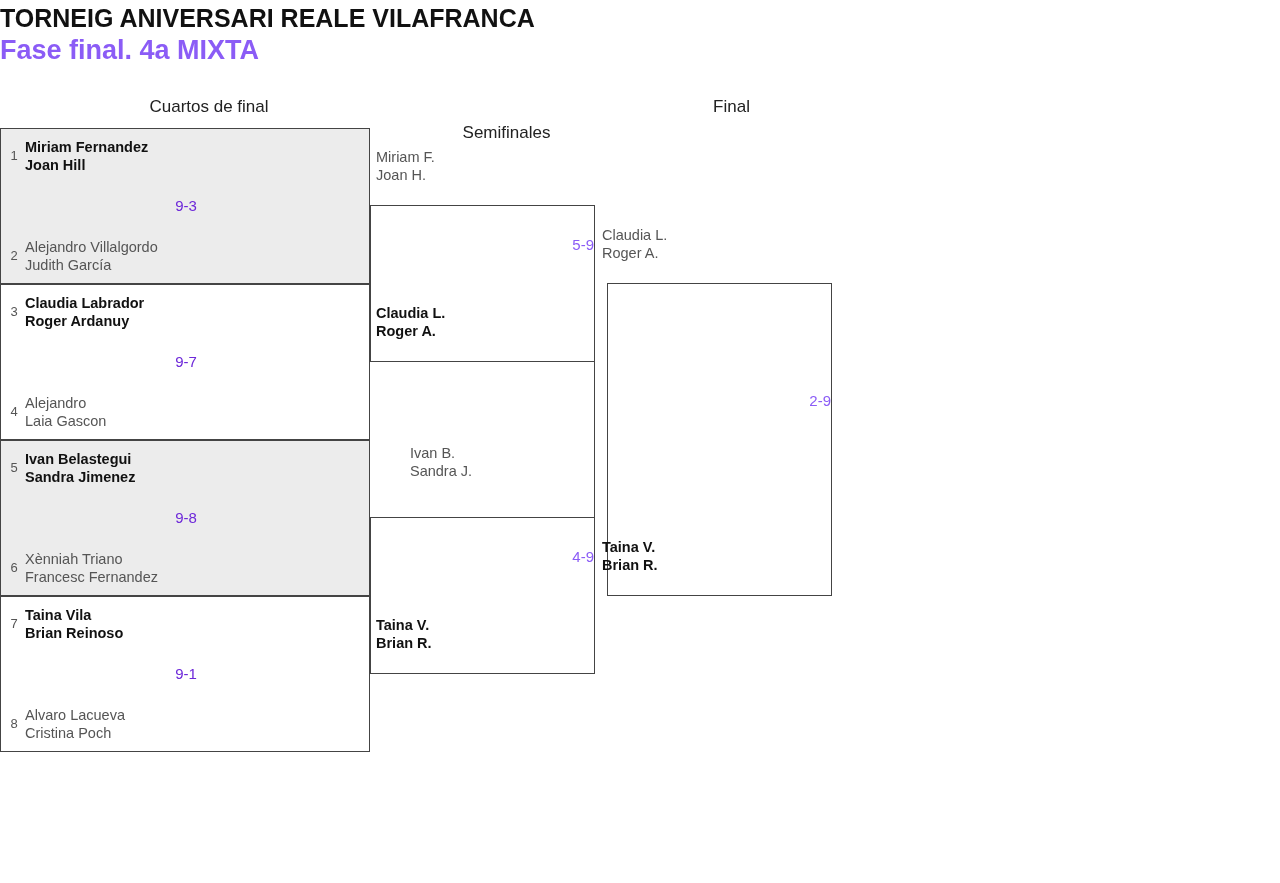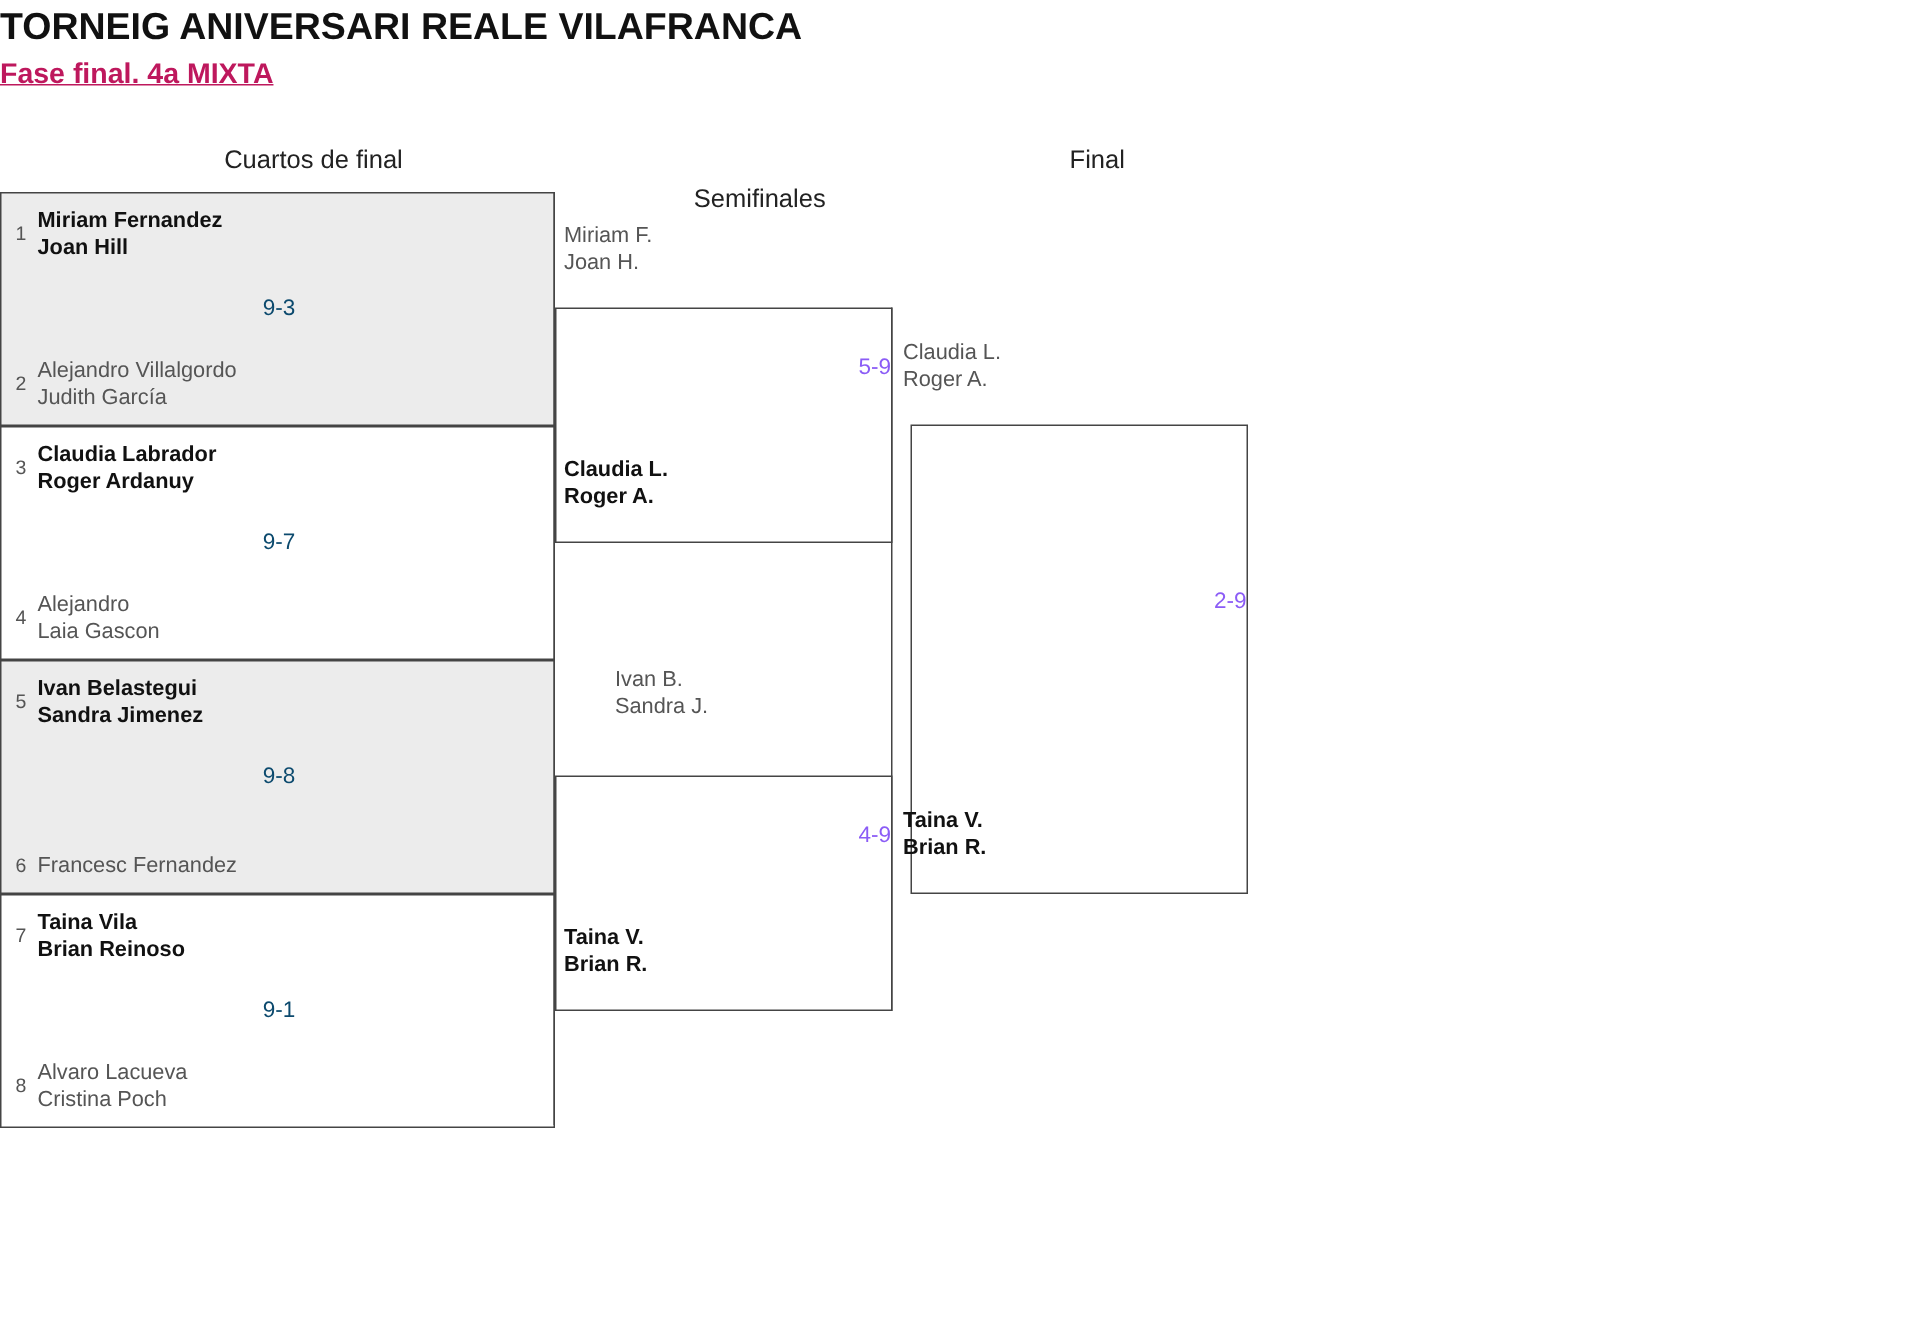--- a/index.html
+++ b/index.html
@@ -29,26 +29,25 @@
   }
   .title-line1 {
     font-size: 25px;
     font-weight: bold;
     line-height: 32px;
     letter-spacing: 0px;
     color: #111111;
     white-space: nowrap;
   }
   .title-line2 {
-    font-size: 19px;
+    font-size: 27px;
     font-weight: bold;
     line-height: 32px;
-    color: #be185d;
+    color: #8b5cf6;
     white-space: nowrap;
-    text-decoration: underline;
   }
 
   
   #logo {
     position: absolute;
     right: 8px; top: 6px;
     width: 225px; height: 62px;
   }
   #logo-dots { position: absolute; left: 0; top: 0; width: 70px; height: 62px; }
   .dot { position: absolute; border-radius: 50%; }
@@ -122,21 +121,21 @@
   .team-names.loser  { font-weight: normal; color: #555555; }
   .team-line { white-space: nowrap; }
 
   .qf-score {
     position: absolute;
     left: 0; top: 50%;
     transform: translateY(-50%);
     width: 370px;
     text-align: center;
     font-size: 15px;
-    color: #0c4a6e;
+    color: #6d28d9;
     line-height: 20px;
   }
 
   
   .bracket-box {
     position: absolute;
     box-sizing: border-box;
     border: 1px solid #444444;
     background: transparent;
   }
@@ -225,20 +224,21 @@
       <span class="seed">5</span>
       <div class="team-names winner">
         <div class="team-line">Ivan Belastegui</div>
         <div class="team-line">Sandra Jimenez</div>
       </div>
     </div>
     <div class="qf-score">9-8</div>
     <div class="qf-bottom">
       <span class="seed">6</span>
       <div class="team-names loser">
+        <div class="team-line">Xènniah Triano</div>
         <div class="team-line">Francesc Fernandez</div>
       </div>
     </div>
   </div>
 
   <div class="qf-match plain" style="top:596px;">
     <div class="qf-top">
       <span class="seed">7</span>
       <div class="team-names winner">
         <div class="team-line">Taina Vila</div>

